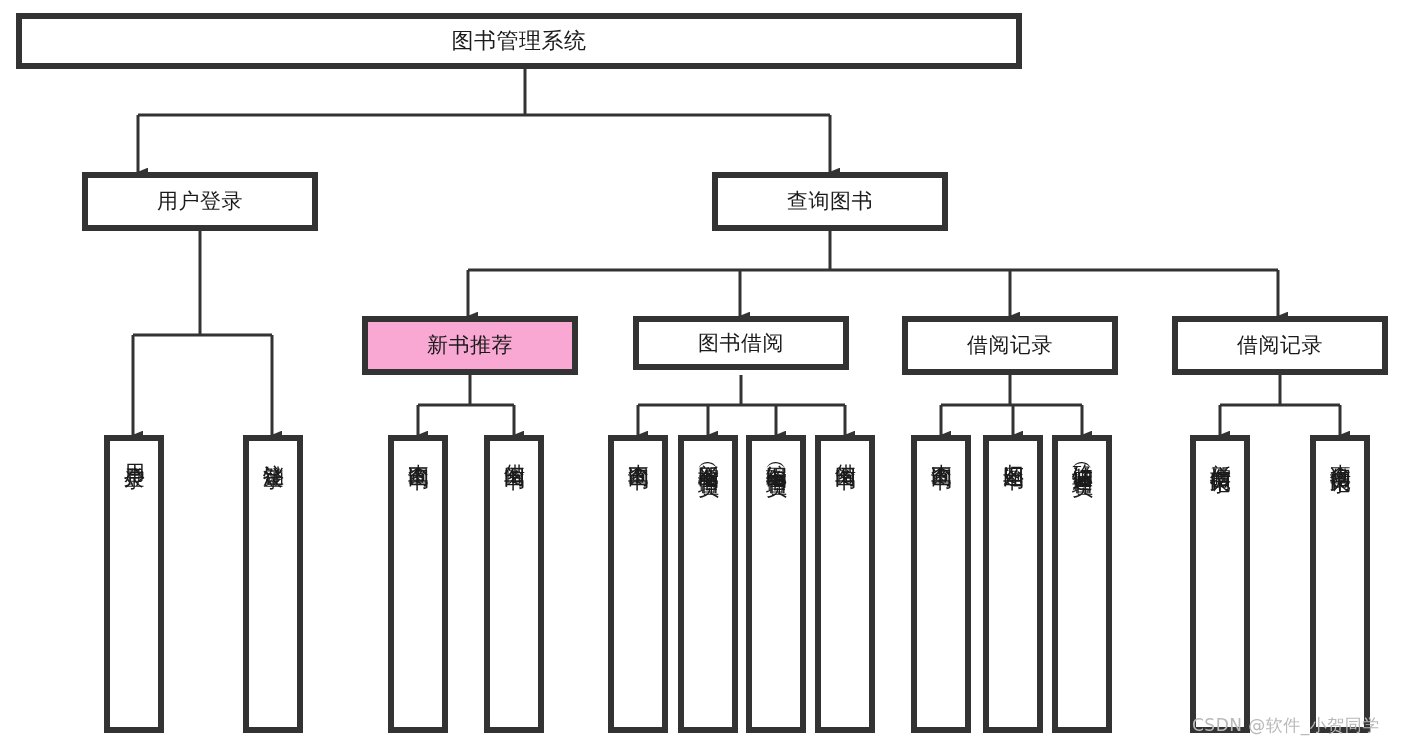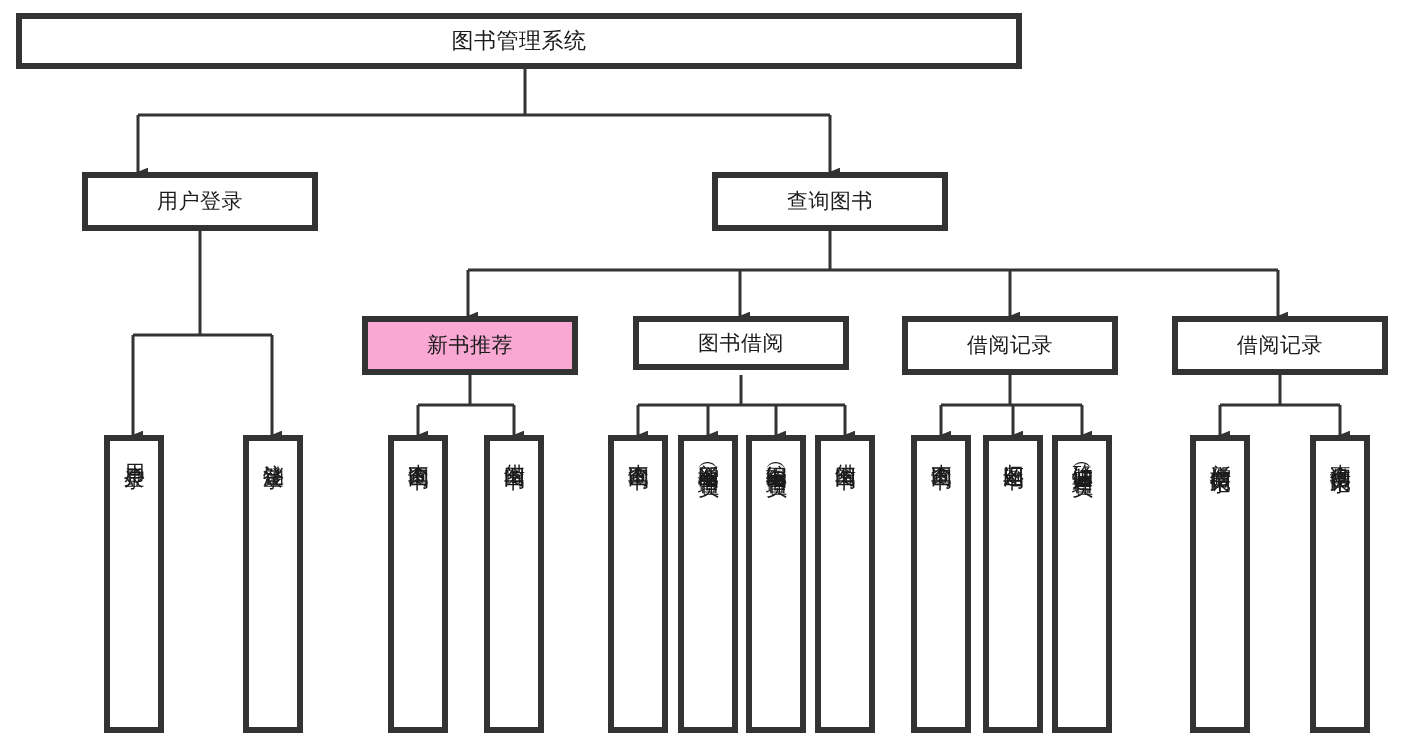--- a/index.html
+++ b/index.html
@@ -172,13 +172,14 @@
         <span class="node-label">确认归还（管理员）</span>
       </div>
       <div class="node vertical" style="left: 1190px; top: 435px; width: 60px; height: 298px; border-color: rgb(51, 51, 51); background: rgb(255, 255, 255); color: rgb(27, 27, 27);">
         <span class="node-label">新增借阅记录</span>
       </div>
       <div class="node vertical" style="left: 1310px; top: 435px; width: 60px; height: 298px; border-color: rgb(51, 51, 51); background: rgb(255, 255, 255); color: rgb(27, 27, 27);">
         <span class="node-label">查询借阅记录</span>
       </div>
     </div>
 
+  <div class="watermark" style="left: 1192px; top: 714px; color: rgb(185, 185, 185);">CSDN @软件_小贺同学</div>
 </div>
 
 </body></html>

